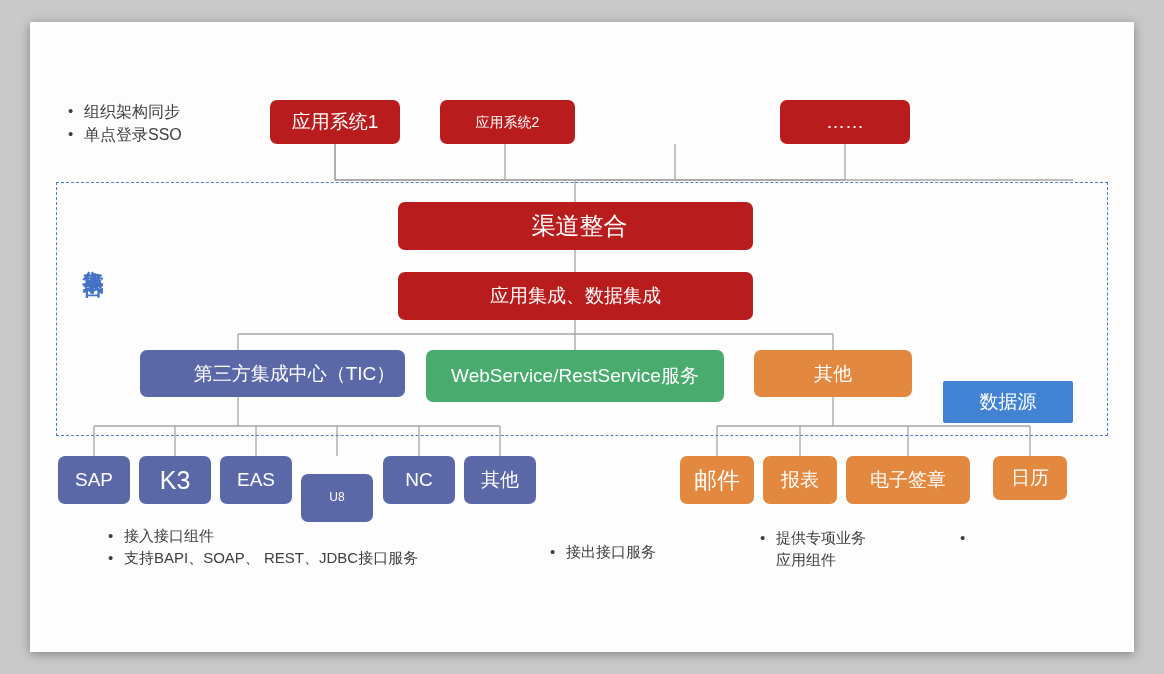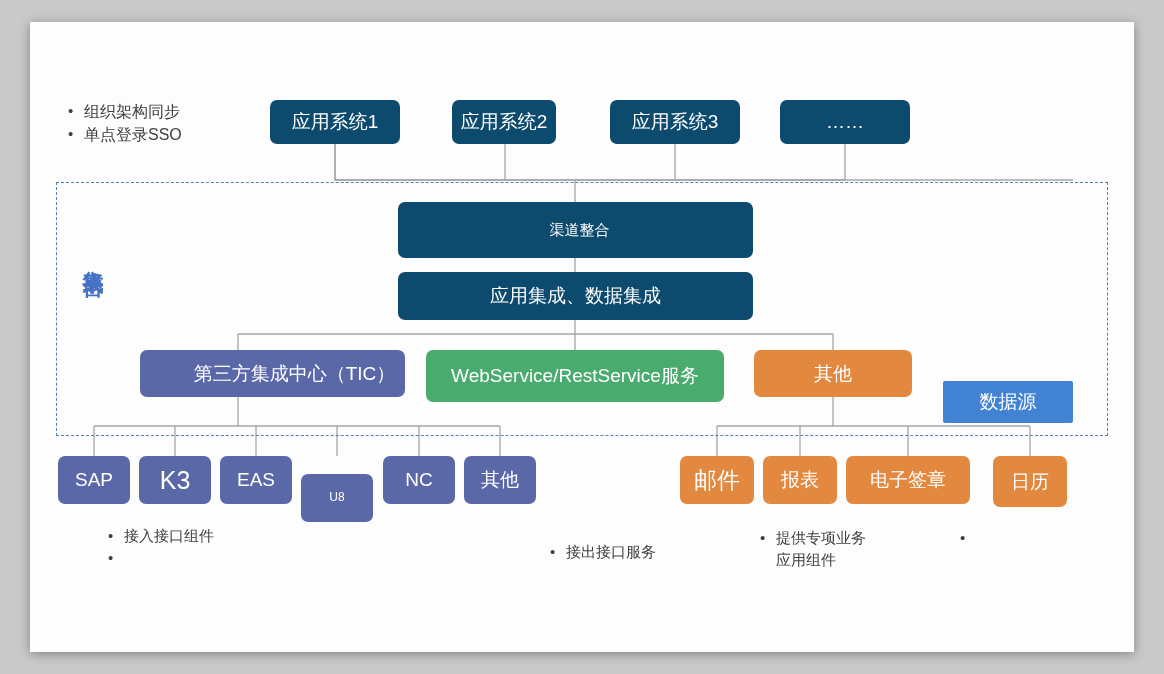--- a/index.html
+++ b/index.html
@@ -21,21 +21,21 @@
     position:absolute;
     display:flex;align-items:center;justify-content:center;
     color:#ffffff;
     text-align:center;
     box-sizing:border-box;
     line-height:1.15;
     white-space:nowrap;
   }
   .rounded{border-radius:7px;}
   .sq{border-radius:2px;}
-  .blue-lt{background:#0c4a6e;}
+  .blue-lt{background:#b91c1c;}
   .purple{background:#5b68a8;}
   .green{background:#4aab6e;}
   .orange{background:#e2883f;}
   .blue-dk{background:#4282d3;}
 
   .dashed-box{
     position:absolute;
     border:1.6px dashed #4f7fc8;
     box-sizing:border-box;
     background:transparent;
@@ -109,31 +109,28 @@
         <span class="btxt">单点登录SSO</span>
       </div>
     </div>
 
     <div class="dashed-box" style="left:26px;top:160px;width:1052px;height:254px;"></div>
     <div class="vlabel" style="left:52px;top:232px;">集成平台</div>
 
     <div class="node rounded blue-lt" style="left:240px;top:78px;width:130px;height:44px;font-size:19px;">
       <span>应用系统1</span>
     </div>
-    <div class="node rounded blue-lt" style="left:410px;top:78px;width:104px;height:44px;font-size:19px;margin-left:12px;">
+    <div class="node rounded blue-lt" style="left:410px;top:78px;width:135px;height:44px;font-size:14px;">
       <span>应用系统2</span>
-    </div>
-    <div class="node rounded blue-lt" style="left:580px;top:78px;width:130px;height:44px;font-size:19px;">
-      <span>应用系统3</span>
     </div>
     <div class="node rounded blue-lt" style="left:750px;top:78px;width:130px;height:44px;font-size:19px;">
       <span>……</span>
     </div>
 
-    <div class="node rounded blue-lt" style="left:368px;top:180px;width:355px;height:56px;font-size:15px;padding-left:8px;">
+    <div class="node rounded blue-lt" style="left:368px;top:180px;width:355px;height:48px;font-size:24px;padding-left:8px;">
       <span>渠道整合</span>
     </div>
 
     <div class="node rounded blue-lt" style="left:368px;top:250px;width:355px;height:48px;font-size:19px;">
       <span>应用集成、数据集成</span>
     </div>
 
     <div class="node rounded purple" style="left:110px;top:328px;width:265px;height:47px;font-size:19px;padding-left:44px;">
       <span>第三方集成中心（TIC）</span>
     </div>
@@ -168,31 +165,32 @@
 
     <div class="node rounded orange" style="left:650px;top:434px;width:74px;height:48px;font-size:23px;">
       <span>邮件</span>
     </div>
     <div class="node rounded orange" style="left:733px;top:434px;width:74px;height:48px;font-size:19px;">
       <span>报表</span>
     </div>
     <div class="node rounded orange" style="left:816px;top:434px;width:124px;height:48px;font-size:19px;">
       <span>电子签章</span>
     </div>
-    <div class="node rounded orange" style="left:963px;top:434px;width:74px;height:51px;font-size:19px;">
+    <div class="node rounded orange" style="left:963px;top:434px;width:74px;height:44px;font-size:19px;">
       <span>日历</span>
     </div>
 
     <div class="bullet-block cap" style="left:78px;top:503px;width:400px;">
       <div class="bullet-row">
         <span class="dot">•</span>
         <span class="btxt">接入接口组件</span>
       </div>
       <div class="bullet-row">
         <span class="dot">•</span>
+        <span class="btxt">支持BAPI、SOAP、 REST、JDBC接口服务</span>
       </div>
     </div>
 
     <div class="bullet-block cap" style="left:520px;top:519px;width:200px;">
       <div class="bullet-row">
         <span class="dot">•</span>
         <span class="btxt">接出接口服务</span>
       </div>
     </div>
 

